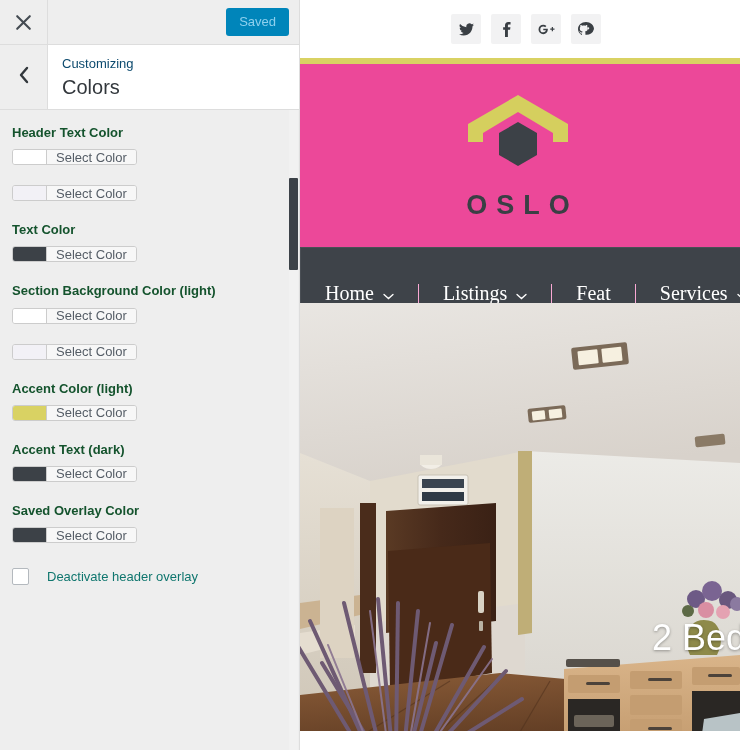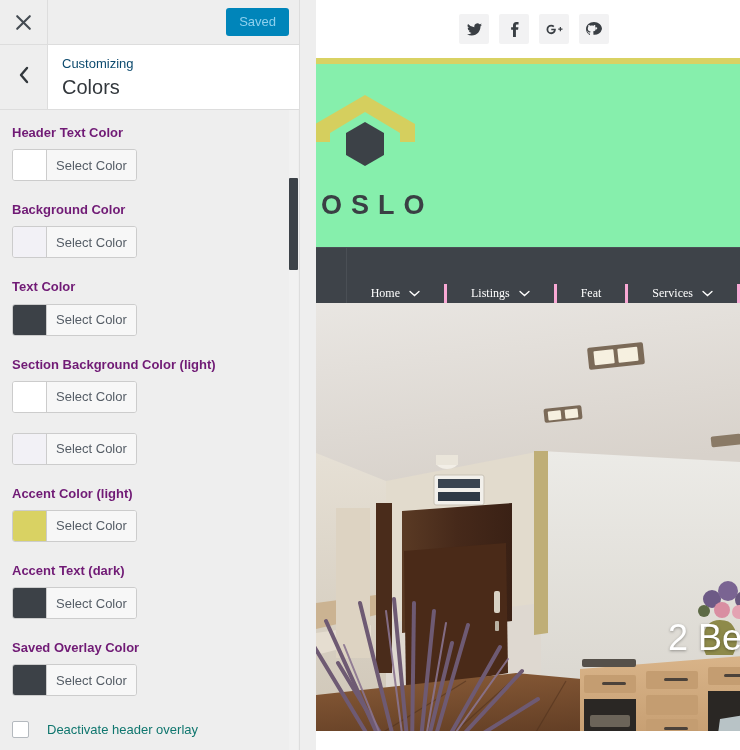--- a/index.html
+++ b/index.html
@@ -1,21 +1,21 @@
 <!DOCTYPE html>
 <html><head>
 <meta charset="utf-8">
 <style>
   * { box-sizing: border-box; margin: 0; padding: 0; }
   html, body {
     width: 740px; height: 750px; overflow: hidden;
     font-family: "Liberation Sans", sans-serif;
     background: #eeeeee;
   }
-  .app { position: relative; width: 740px; height: 750px; display: flex; gap: 16px; }
+  .app { position: relative; width: 740px; height: 750px; display: flex; }
 
   
   .panel {
     position: relative; width: 300px; height: 750px;
     background: #eeeeee; flex: 0 0 300px;
     border-right: 1px solid #dddddd;
   }
 
   
   .panel-topbar {
@@ -53,26 +53,26 @@
     padding-left: 14px;
   }
   .header-eyebrow { font-size: 13px; color: #0c4a6e; line-height: 1.5; }
   .header-title { font-size: 20px; color: #32373c; font-weight: 400; line-height: 1.3; }
 
   
   .controls { padding: 14px 12px 0 12px; }
   .control { margin-bottom: 17px; }
   .control-label {
     display: block; font-size: 13px; font-weight: bold;
-    color: #701a75; margin-bottom: 7px; line-height: 1.4;
+    color: #14532d; margin-bottom: 7px; line-height: 1.4;
   }
   .color-picker {
     display: inline-flex; align-items: stretch;
     border: 1px solid #cccccc; border-radius: 3px;
-    background: #f7f7f7; height: 32px; overflow: hidden;
+    background: #f7f7f7; height: 16px; overflow: hidden;
     cursor: pointer;
   }
   .color-swatch { width: 34px; border-right: 1px solid #cccccc; }
   .color-btn-text {
     display: flex; align-items: center;
     padding: 0 9px; font-size: 13px; color: #555d66;
     background: #f7f7f7; white-space: nowrap;
   }
 
   .checkbox-row { display: flex; align-items: center; margin-top: 22px; margin-bottom: 20px; }
@@ -109,43 +109,43 @@
     width: 30px; height: 30px; background: #f2f2f3;
     display: flex; align-items: center; justify-content: center;
     color: #3a3f44; border-radius: 2px; cursor: pointer;
   }
   .social-icon svg { display: block; }
 
   .accent-bar { height: 6px; width: 100%; }
 
   
   .logo-block {
-    background: #86efac; padding: 28px 0 26px 0;
-    display: flex; flex-direction: column; 
+    background: #ec4899; padding: 28px 0 26px 0;
+    display: flex; flex-direction: column; align-items: center;
     margin-left: -4px;
   }
   .logo-mark { width: 106px; height: 86px; }
   .logo-word {
     font-family: "Liberation Sans", sans-serif;
     font-size: 27px; letter-spacing: 9px; font-weight: bold;
     color: #3a3f44; margin-top: 12px; padding-left: 9px;
   }
 
   
   .navbar {
     height: 56px; background: #3e4349;
     display: flex; align-items: stretch;
     border-top: 1px solid #4a4f55;
   }
   .nav-pad { width: 62px; border-right: 1px solid #4a4f55; }
   .nav-item {
     display: flex; align-items: center; gap: 9px;
     padding: 0 24px; color: #ffffff;
-    font-family: "Liberation Serif", serif; font-size: 12px;
-    border-right: 3px solid #f9a8d4; cursor: pointer;
+    font-family: "Liberation Serif", serif; font-size: 20px;
+    border-right: 1px solid #f9a8d4; cursor: pointer;
     white-space: nowrap;
     margin-top: 36px;
   }
   .chev { display: block; }
 
   
   .hero { position: relative; height: 428px; overflow: hidden; }
   .hero-title {
     position: absolute; left: 352px; bottom: 72px;
     color: #ffffff; font-size: 36px;
@@ -190,21 +190,20 @@
 
       <div class="control">
         <span class="control-label">Header Text Color</span>
         <div class="color-picker">
           <span class="color-swatch" style="background:#ffffff"></span>
           <span class="color-btn-text">Select Color</span>
         </div>
       </div>
 
       <div class="control">
-        <span class="control-label">Background Color</span>
         <div class="color-picker">
           <span class="color-swatch" style="background:#f2f1f6"></span>
           <span class="color-btn-text">Select Color</span>
         </div>
       </div>
 
       <div class="control">
         <span class="control-label">Text Color</span>
         <div class="color-picker">
           <span class="color-swatch" style="background:#3c4147"></span>

